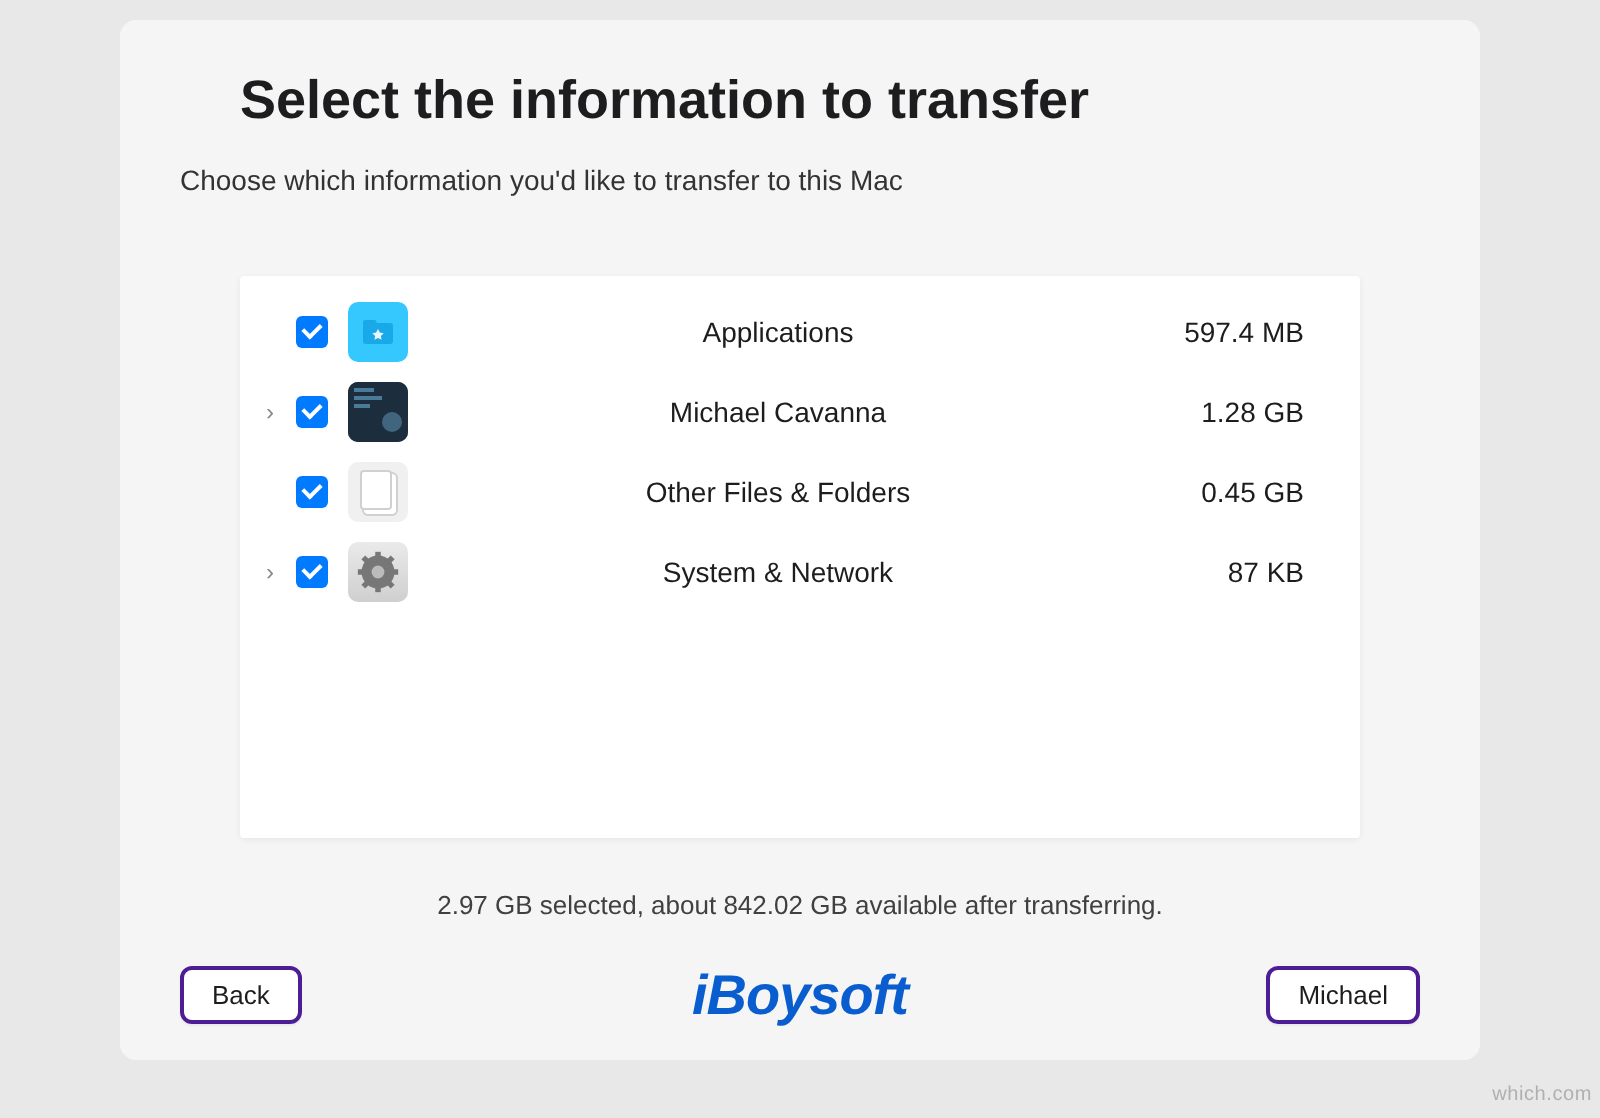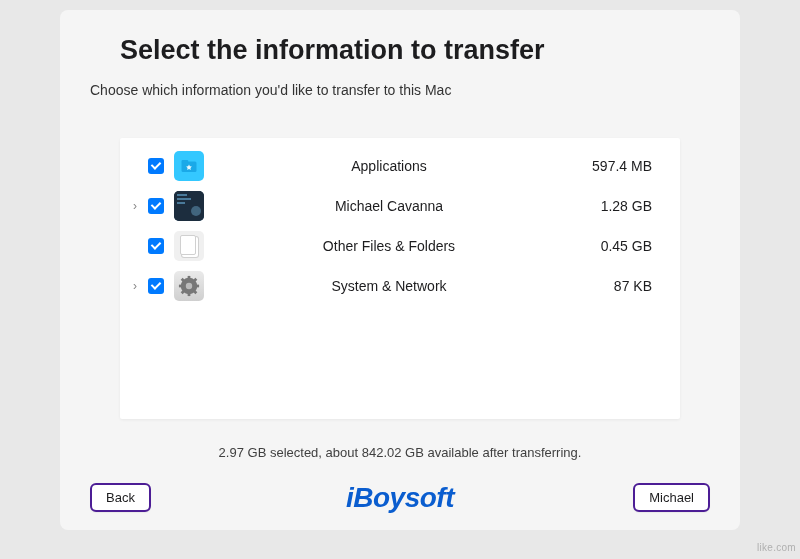--- a/index.html
+++ b/index.html
@@ -217,13 +217,13 @@
   <div class="status">2.97 GB selected, about 842.02 GB available after transferring.</div>
 
   <div class="footer">
     <div class="logo">iBoysoft</div>
     <button class="btn">Back</button>
     <button class="btn">Michael</button>
   </div>
 
 </div>
 
-<div class="wm">like.com</div>
+<div class="wm">which.com</div>
 
 </body></html>

